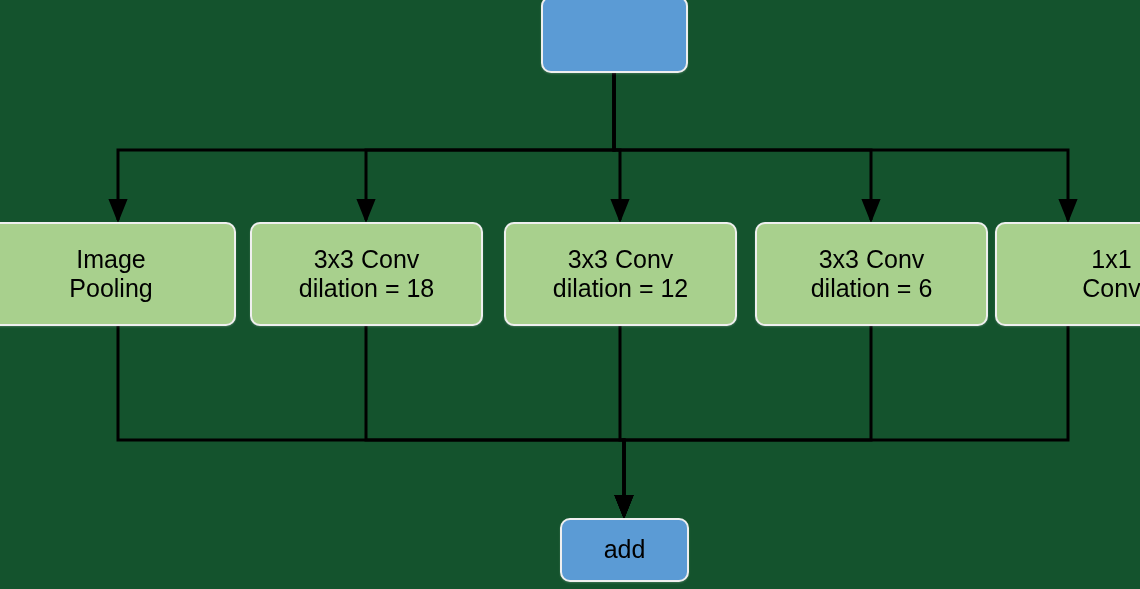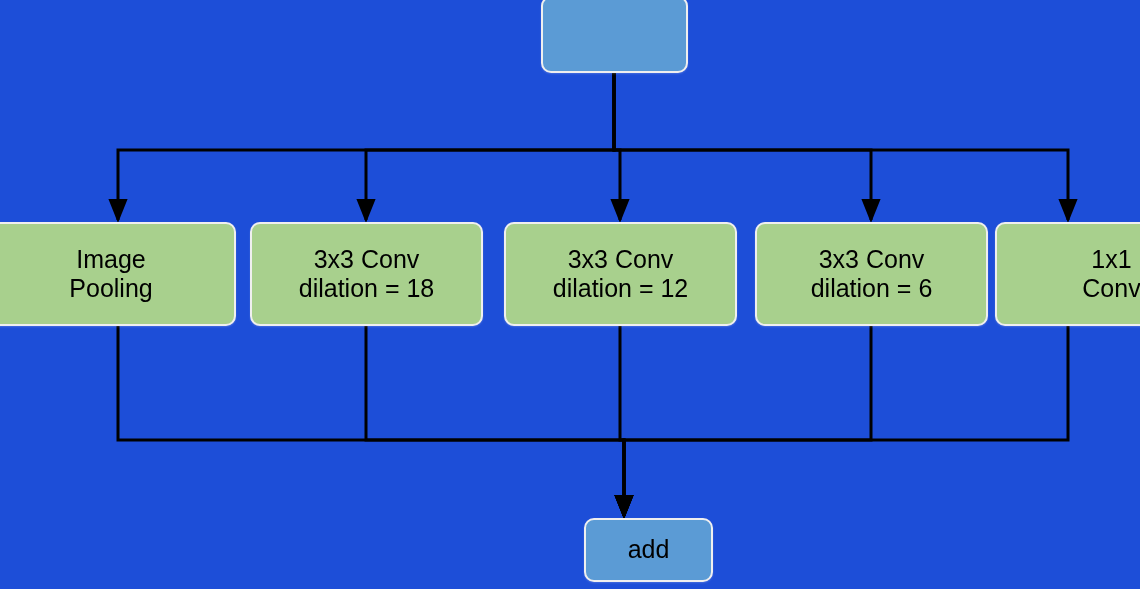--- a/index.html
+++ b/index.html
@@ -8,21 +8,21 @@
     padding: 0;
     background: #000000;
   }
   body {
     font-family: "Liberation Sans", sans-serif;
   }
   #canvas {
     position: relative;
     width: 1140px;
     height: 589px;
-    background: #1d4ed8;
+    background: #14532d;
     overflow: hidden;
     text-decoration: underline;
   }
   .edge-layer {
     position: absolute;
     left: 0;
     top: 0;
     width: 1140px;
     height: 589px;
     pointer-events: none;
@@ -59,21 +59,20 @@
     width: 147px;
     height: 77px;
     font-size: 24px;
   }
   #node-add {
     left: 560px;
     top: 518px;
     width: 129px;
     height: 64px;
     font-size: 25px;
-    margin-left: 24px;
   }
   #node-pool {
     left: -14px;
     top: 222px;
     width: 250px;
     height: 104px;
     font-size: 25px;
   }
   #node-d18 {
     left: 250px;

